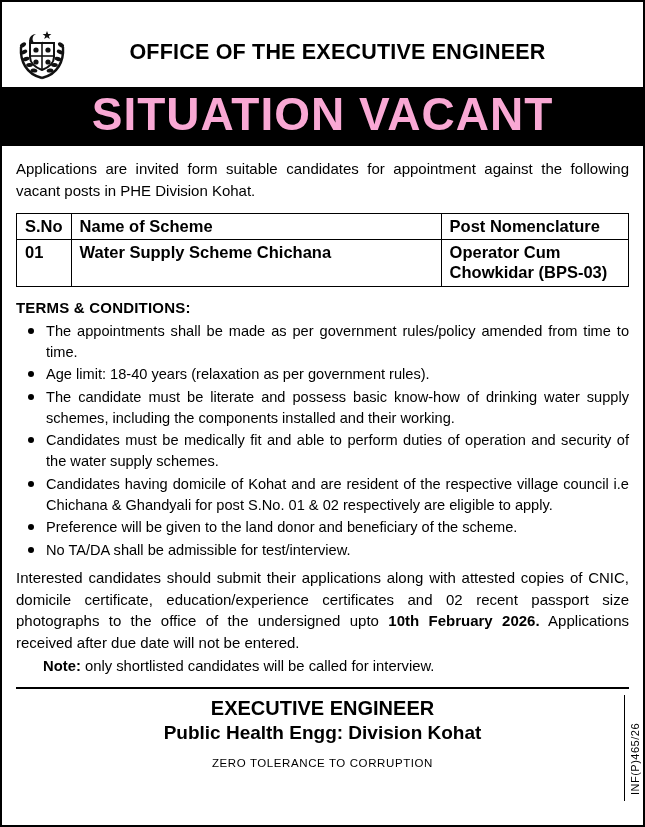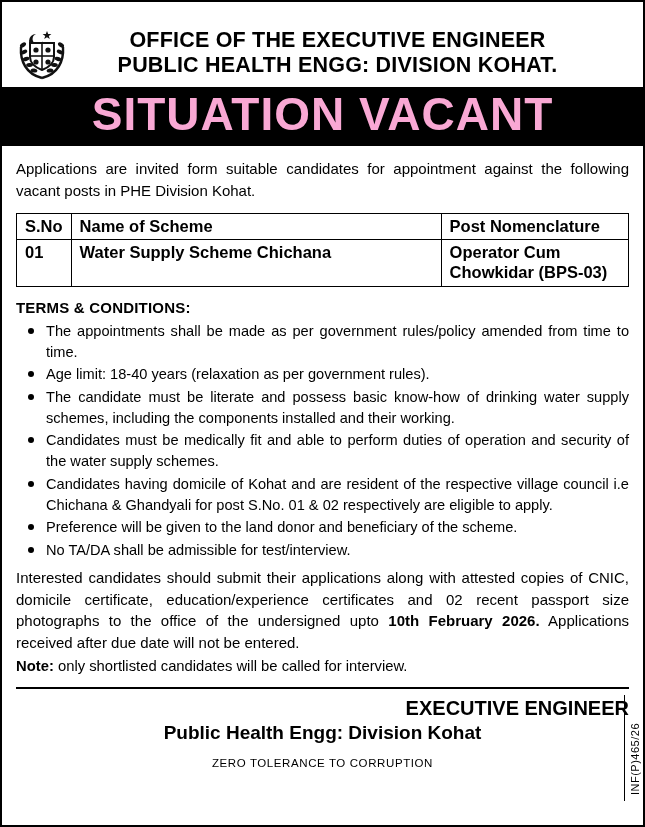--- a/index.html
+++ b/index.html
@@ -122,34 +122,34 @@
     font-size: 15px;
     line-height: 1.45;
     text-align: justify;
     margin-top: 4px;
   }
   .closing .bold { font-weight: bold; }
   .note {
     font-size: 14.8px;
     line-height: 1.4;
     margin-top: 2px;
+    margin-left: 27px;
   }
   .note b { font-weight: bold; }
   
   .footer {
     margin-top: 10px;
     border-top: 2px solid #000;
     text-align: center;
     padding: 7px 0 4px 0;
   }
   .footer .f1 {
     font-weight: bold;
     font-size: 20px;
     line-height: 1.25;
-    text-align: right;
   }
   .footer .f2 {
     font-weight: bold;
     font-size: 19px;
     line-height: 1.3;
   }
   .zero {
     text-align: center;
     font-size: 11.5px;
     letter-spacing: 0.6px;
@@ -206,21 +206,20 @@
         <path d="M28 18 v27" stroke="#111" stroke-width="1.6"></path>
         <path d="M16 31 h24" stroke="#111" stroke-width="1.6"></path>
         <circle cx="22" cy="25" r="2.6" fill="#111"></circle>
         <circle cx="34" cy="25" r="2.6" fill="#111"></circle>
         <circle cx="22" cy="37" r="2.6" fill="#111"></circle>
         <circle cx="34" cy="37" r="2.6" fill="#111"></circle>
       </svg>
     </div>
     <div class="header-titles">
       <div>OFFICE OF THE EXECUTIVE ENGINEER</div>
-      <div>PUBLIC HEALTH ENGG: DIVISION KOHAT.</div>
     </div>
   </div>
 
   <div class="banner">SITUATION VACANT</div>
 
   <div class="content">
 
     <div class="intro">Applications are invited form suitable candidates for appointment against the following vacant posts in PHE Division Kohat.</div>
 
     <table class="jobs">

